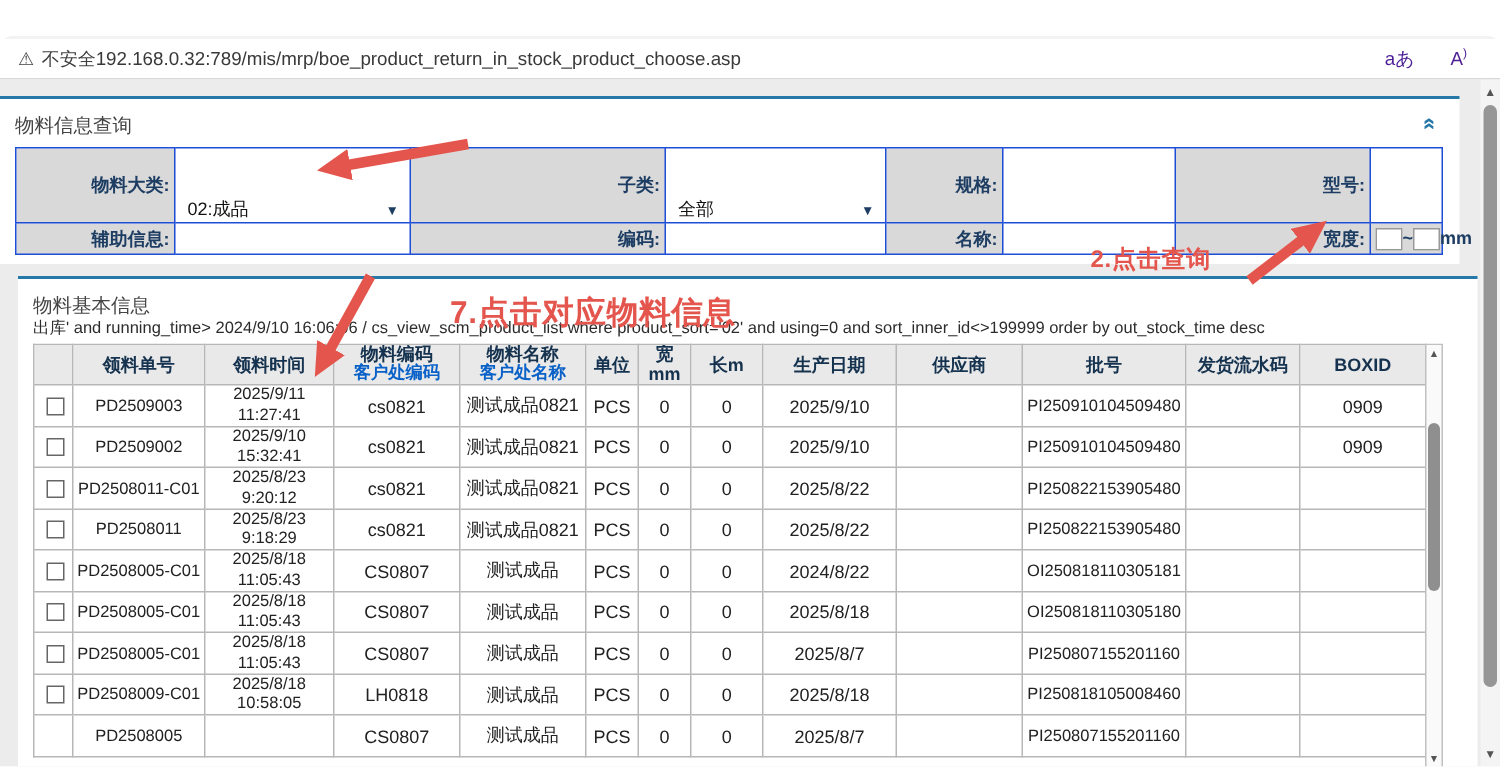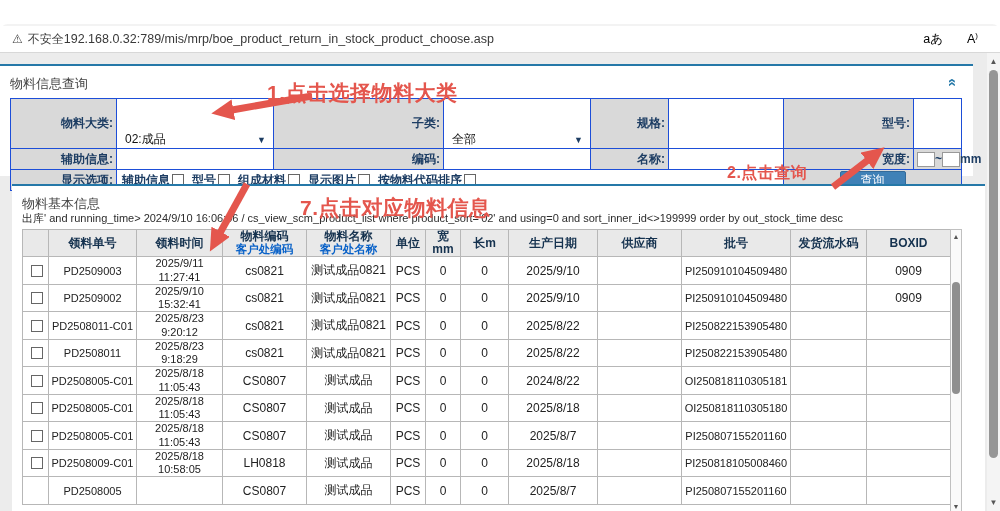--- a/index.html
+++ b/index.html
@@ -16,21 +16,21 @@
   .win-btn { width:40px; height:26px; display:flex; align-items:center; justify-content:center; color:#222; }
   .glyph-min { width:10px; height:1px; background:#222; display:block; }
   .glyph-max { width:9px; height:9px; border:1px solid #222; display:block; }
   .glyph-close { font-size:12px; line-height:1; }
 
   .addressbar { position:absolute; top:26px; left:0; right:0; height:27px; background:#fff;
                 border-bottom:1px solid #d8d8d8; display:flex; align-items:center; padding:0 12px; }
   .warn { display:flex; align-items:center; gap:5px; font-size:12px; color:#3f3f3f; white-space:nowrap; }
   .warn-tri { font-size:12px; color:#3f3f3f; }
   .url { font-size:12.5px; color:#393939; margin-left:0; white-space:nowrap; }
-  .addr-icons { margin-left:auto; display:flex; gap:24px; font-size:12.5px; color:#000000; padding-right:10px; }
+  .addr-icons { margin-left:auto; display:flex; gap:24px; font-size:12.5px; color:#4c1d95; padding-right:10px; }
   .addr-icons sup { font-size:8px; }
 
   
   .page { position:absolute; top:53px; left:0; right:0; bottom:0; background:#ececec; overflow:hidden; }
 
   .panel { position:absolute; background:#fff; border-top:2px solid #2578a8; }
   #panel-query { left:0; top:11px;  width:973px; height:112px; }
   #panel-info  { left:12px; top:131px; width:973px; height:327px; }
   .panel-title { position:absolute; left:10px; top:9px; font-size:13px; color:#444; }
   .collapse { position:absolute; right:16px; top:9px; color:#2578a8; font-weight:bold; font-size:15px;
@@ -174,27 +174,20 @@
             </td>
         <td class="lbl">名称:</td>
         <td class="fld">
               <input class="inp" value="" style="">
             </td>
         <td class="lbl">宽度:</td>
         <td class="range-wrap">
           <input class="inp-sm" value="" style=""><span class="tilde">~</span><input class="inp-sm" value="" style=""><span class="unit">mm</span>
         </td>
       </tr>
-      <tr>
-        <td class="lbl">显示选项:</td>
-        <td class="fld opts-cell" colspan="5"><span class="opt">辅助信息</span><span class="cb"></span><span class="opt">型号</span><span class="cb"></span><span class="opt">组成材料</span><span class="cb"></span><span class="opt">显示图片</span><span class="cb"></span><span class="opt">按物料代码排序</span><span class="cb"></span></td>
-        <td class="btn-cell" colspan="2">
-          <span class="btn-query">查询</span>
-        </td>
-      </tr>
     </tbody>
       </table>
   </div>
 
   <div class="panel" id="panel-info">
     <div class="panel-title">物料基本信息</div>
     <div class="debug-line">
         <span>出库' and running_time&gt; 2024/9/10 16:06:06 / cs_view_scm_product_list where product_sort='02' and using=0 and sort_inner_id&lt;&gt;199999 order by out_stock_time desc</span>
       </div>
 
@@ -425,21 +418,20 @@
           </tbody>
         </table>
       <div class="tsb">
         <span class="arrow up">▲</span>
         <span class="thumb"></span>
         <span class="arrow down">▼</span>
       </div>
     </div>
   </div>
 
-  <div class="anno" id="anno1" style="left:267px; top:26px;">1.点击选择物料大类</div>
   <div class="anno" id="anno2" style="left:727px; top:110px;">2.点击查询</div>
   <div class="anno" id="anno3" style="left:300px; top:141px;">7.点击对应物料信息</div>
   <svg class="anno-svg">
     <defs>
       <marker id="ah" markerWidth="3.4" markerHeight="3" refX="0.2" refY="1.5" orient="auto" markerUnits="strokeWidth">
         <path d="M0,0 L3.2,1.5 L0,3 Z" fill="#e4564d"></path>
       </marker>
     </defs>
     <line x1="312" y1="43" x2="232" y2="57" stroke="#e4564d" stroke-width="7" marker-end="url(#ah)"></line>
     <line x1="833" y1="134" x2="868" y2="107" stroke="#e4564d" stroke-width="7" marker-end="url(#ah)"></line>

